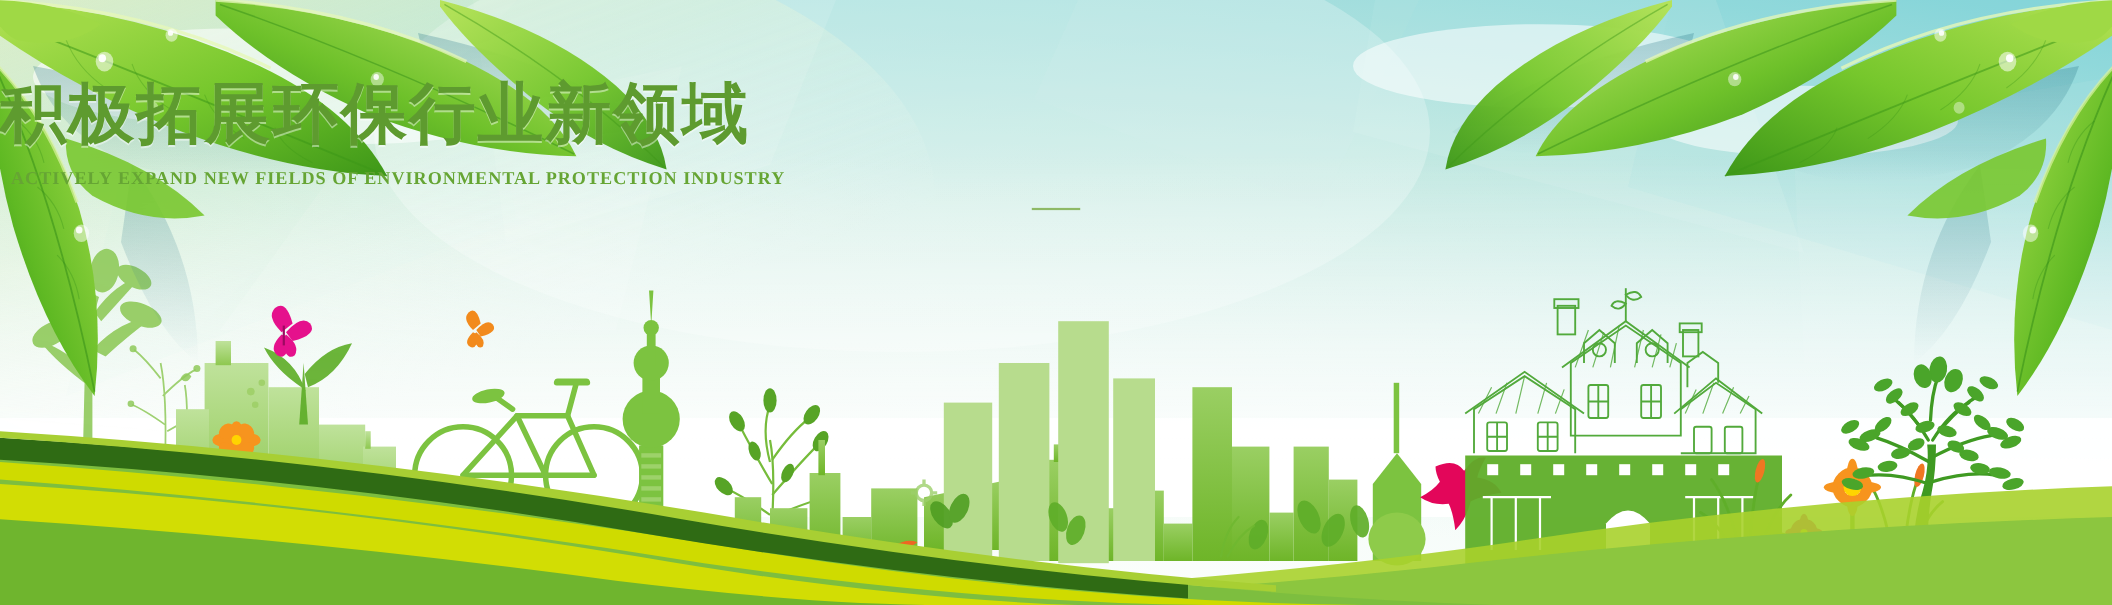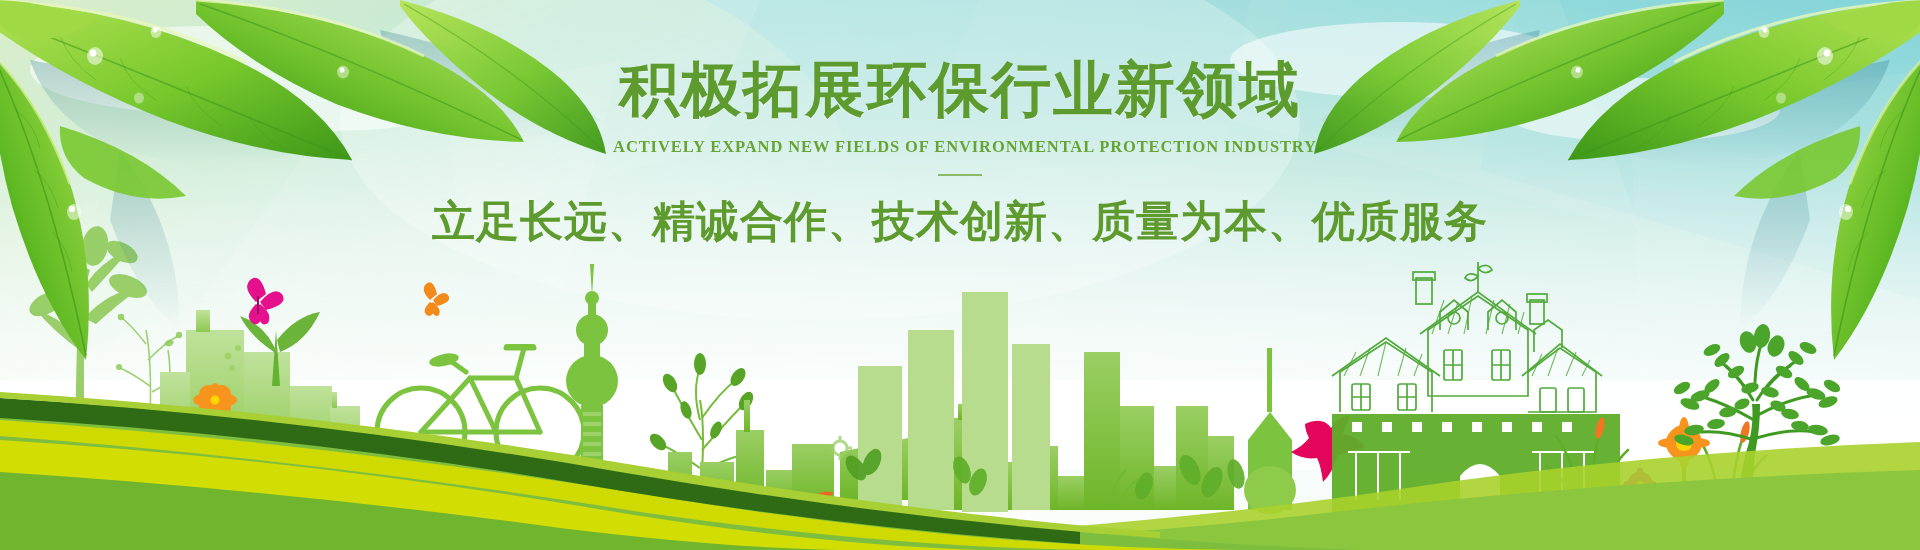--- a/index.html
+++ b/index.html
@@ -10,22 +10,22 @@
     background:#ffffff;
   }
   #banner{
     position:relative;width:1920px;height:550px;overflow:hidden;
   }
   .layer{position:absolute;top:0;left:0;width:1920px;height:550px;}
   .layer svg{display:block;width:1920px;height:550px;}
 
   
   #text-block{
-    position:absolute;left:0;top:0;width:1920px;height:330px;
-    z-index:40;text-align:center;pointer-events:none;
+    position:absolute;left:0;top:15px;width:1920px;height:330px;
+    z-index:40;text-align:left;pointer-events:none;
   }
   #main-title{
     margin:0;padding-top:58px;
     font-size:60px;line-height:1.05;
     font-weight:700;
     letter-spacing:2px;
     color:#5e9b2f;
     font-family:"DejaVu Serif","Liberation Serif",serif;
     text-shadow:0 1px 0 rgba(255,255,255,.45);
   }
@@ -659,16 +659,15 @@
           <ellipse cx="139" cy="98" rx="5" ry="5.5" fill="#ffffff" opacity=".4"></ellipse>
         </g>
       </g>
     </svg>
   </div>
 
   <div id="text-block">
     <h1 id="main-title">积极拓展环保行业新领域</h1>
     <p id="sub-title">ACTIVELY EXPAND NEW FIELDS OF ENVIRONMENTAL PROTECTION INDUSTRY</p>
     <div id="divider"></div>
-    <p id="slogan">立足长远、精诚合作、技术创新、质量为本、优质服务</p>
   </div>
 
 </div>
 
 </body></html>

